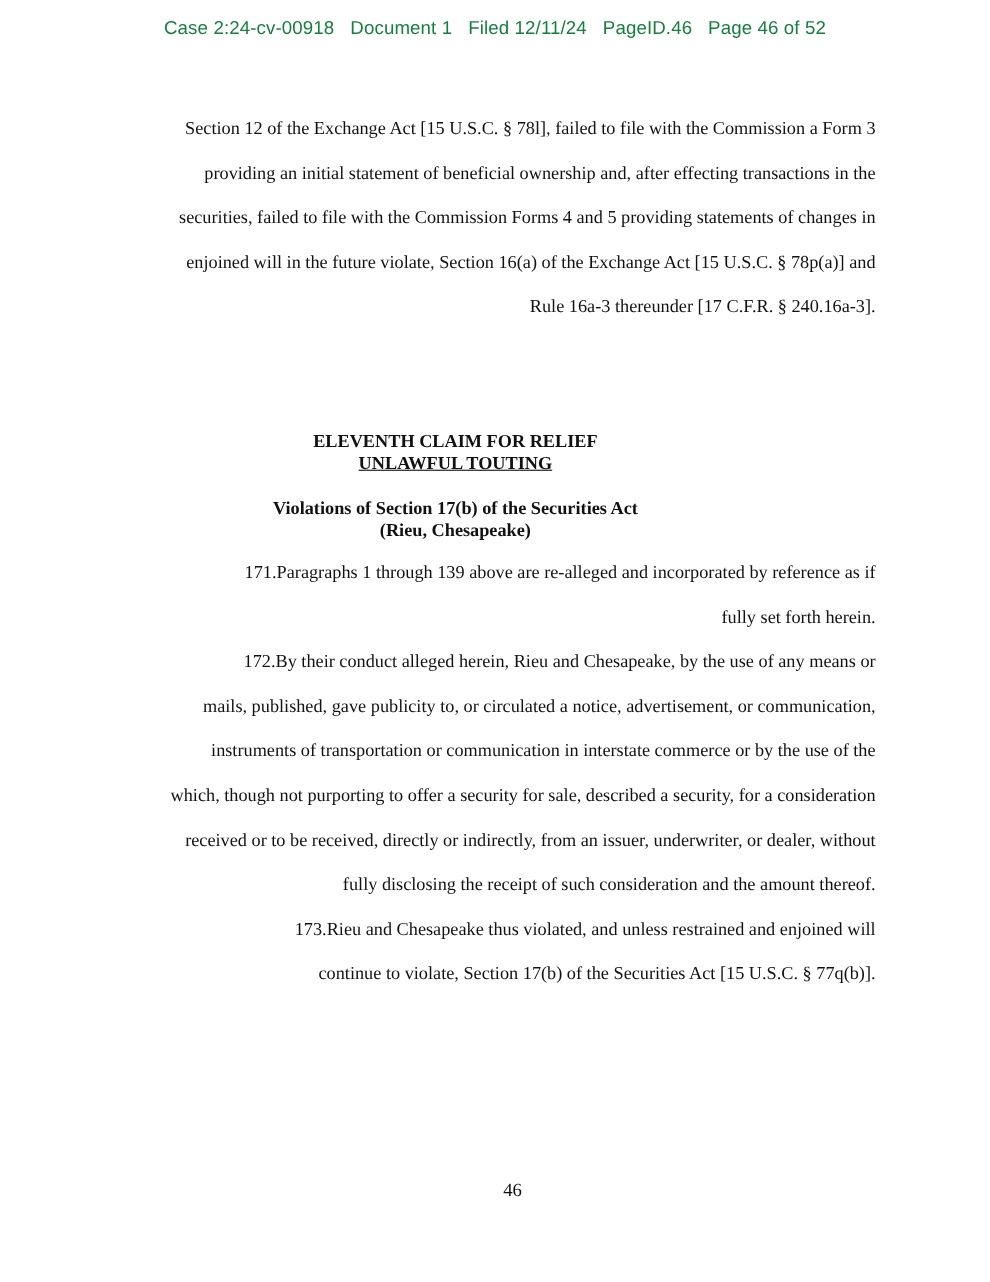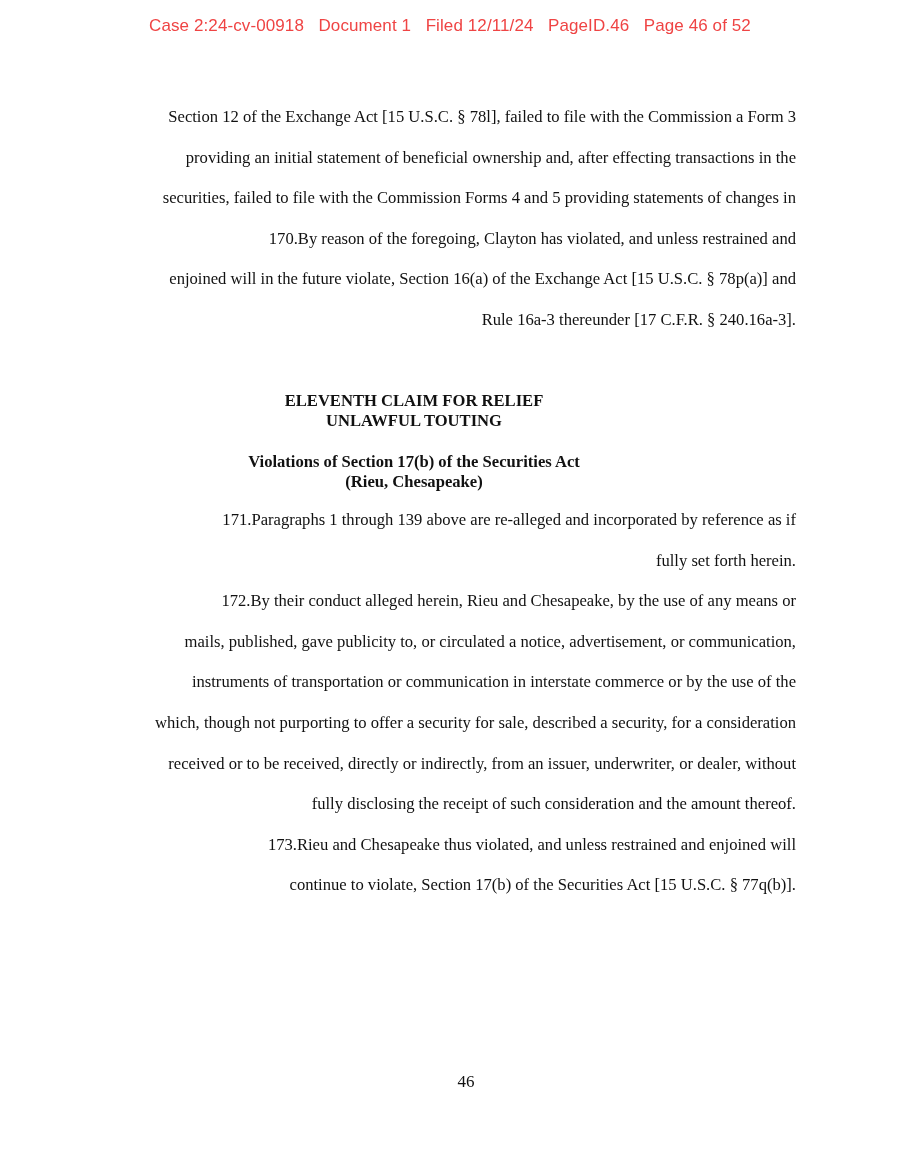--- a/index.html
+++ b/index.html
@@ -16,21 +16,21 @@
       color: #111111;
     }
     .header {
       position: absolute;
       top: 16px;
       left: 0;
       width: 900px;
       text-align: center;
       font-family: "Liberation Sans", "DejaVu Sans", sans-serif;
       font-size: 17px;
-      color: #ef4444;
+      color: #15803d;
       white-space: pre;
       letter-spacing: 0.1px;
     }
     .body-text {
       position: absolute;
       left: 106px;
       width: 690px;
       font-size: 16.6px;
       line-height: 40.6px;
       text-align: right;
@@ -50,20 +50,21 @@
     .heading {
       position: absolute;
       left: 0;
       width: 828px;
       text-align: center;
       font-weight: bold;
       font-size: 16.6px;
       line-height: 20px;
     }
     .underline {
+      text-decoration: underline;
       text-align: right;
     }
     .footer {
       position: absolute;
       top: 1072px;
       left: 0;
       width: 900px;
       text-align: center;
       font-size: 17px;
       margin-left: 16px;
@@ -72,21 +73,20 @@
 </head>
 <body>
 
 <div class="header"><span>Case 2:24-cv-00918</span>   <span>Document 1</span>   <span>Filed 12/11/24</span>   <span>PageID.46</span>   <span>Page 46 of 52</span></div>
 
 <div class="body-text" style="top: 97px;">
   <span class="line">Section 12 of the Exchange Act [15 U.S.C. § 78l], failed to file with the Commission a Form 3</span>
   <span class="line">providing an initial statement of beneficial ownership and, after effecting transactions in the</span>
   <span class="line">securities, failed to file with the Commission Forms 4 and 5 providing statements of changes in</span>
   <div>
-    <span class="line indent"><span class="pnum">170.</span><span>By reason of the foregoing, Clayton has violated, and unless restrained and</span></span>
     <span class="line">enjoined will in the future violate, Section 16(a) of the Exchange Act [15 U.S.C. § 78p(a)] and</span>
     <span class="line">Rule 16a-3 thereunder [17 C.F.R. § 240.16a-3].</span>
   </div>
 </div>
 
 <div class="heading" style="top: 391px;">
   <div>ELEVENTH CLAIM FOR RELIEF</div>
   <div><span class="underline">UNLAWFUL TOUTING</span></div>
 </div>
 <div class="heading" style="top: 452px;">

